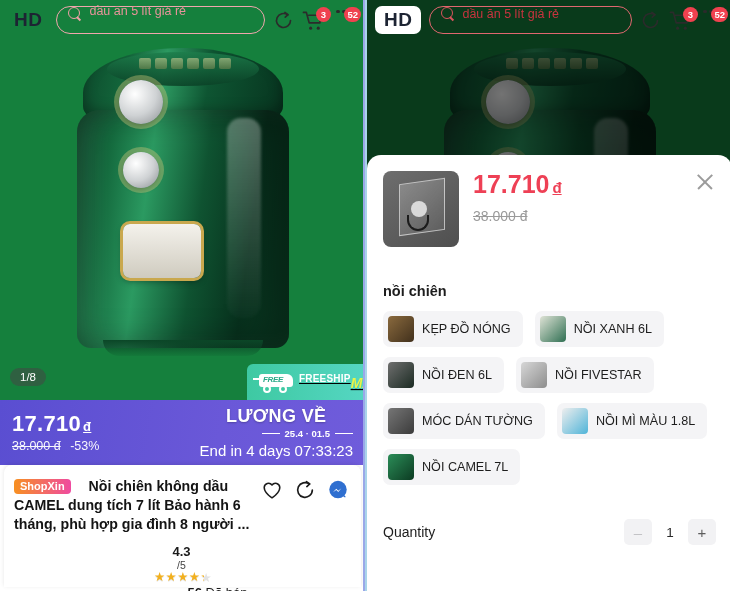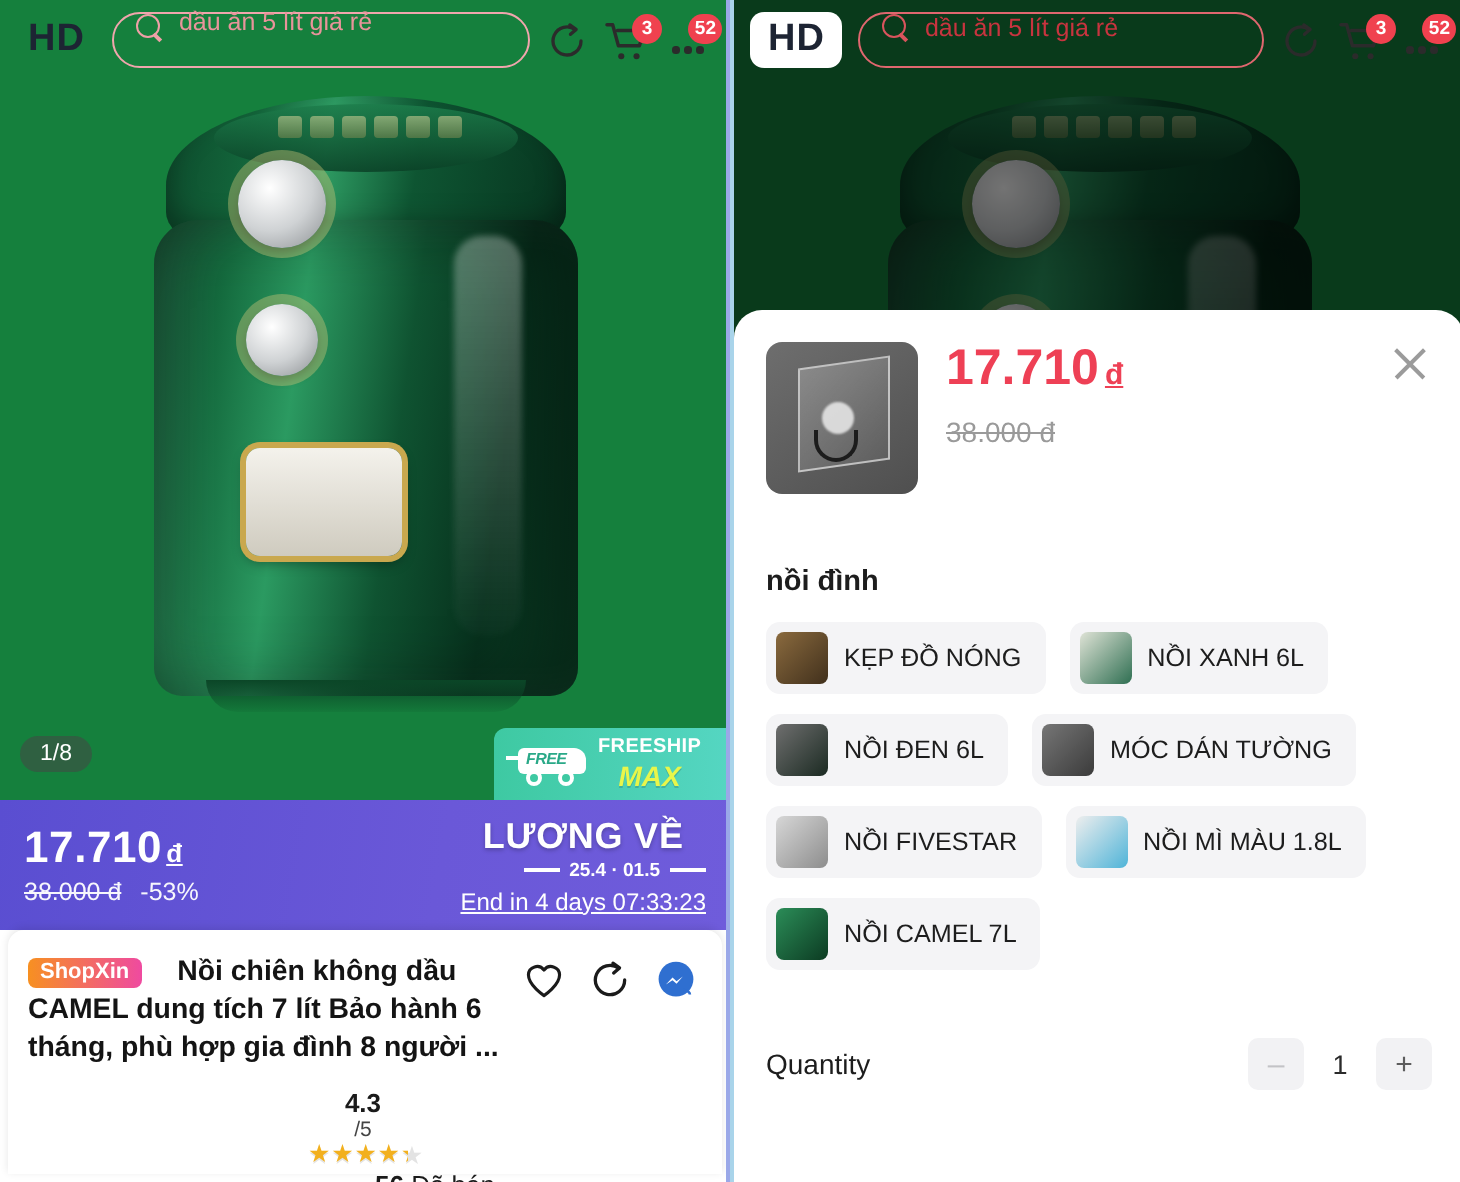--- a/index.html
+++ b/index.html
@@ -53,21 +53,21 @@
   .search-text {
     font-size: 12.5px; color: #e8949b; white-space: nowrap;
     overflow: hidden; position: relative; top: -3px;
   }
   .panel.right .search-text { color: #c8343f; top: 0; }
   .ic { flex: none; position: relative; cursor: pointer; }
   .ic-refresh { width: 21px; height: 21px; }
   .ic-refresh svg { display: block; }
   .ic-cart { width: 23px; height: 21px; }
   .ic-dots {
-    width: 22px; height: 21px; display: flex; align-items: flex-end;
+    width: 22px; height: 21px; display: flex; align-items: flex-start;
     justify-content: center; gap: 2.5px; padding-bottom: 4px;
   }
   .ic-dots i { width: 3.6px; height: 3.6px; border-radius: 50%; background: #2b2b2b; }
   .badge {
     position: absolute; top: -3px; right: -6px;
     min-width: 15px; height: 15px; padding: 0 3px;
     background: #f0414f; color: #fff; border-radius: 9px;
     font-size: 9.5px; font-weight: 700; line-height: 15px; text-align: center;
   }
 
@@ -151,21 +151,21 @@
     color: #2aa988; font-style: italic; letter-spacing: -.3px;
   }
   .truck .w1, .truck .w2 {
     position: absolute; bottom: 1px; width: 8px; height: 8px;
     border-radius: 50%; border: 2px solid #fff; background: #3ec9a2;
   }
   .truck .w1 { left: 10px; } .truck .w2 { left: 26px; }
   .truck .ln {
     position: absolute; left: 0; top: 8px; width: 8px; height: 2px; background: #fff;
   }
-  .fs-txt { display: flex; flex-direction: column; align-items: center; line-height: 1; }
+  .fs-txt { display: flex; flex-direction: row; align-items: flex-start; line-height: 1; text-decoration: underline; }
   .fs-txt .t1 { font-size: 10px; font-weight: 700; color: #fff; letter-spacing: .2px; }
   .fs-txt .t2 {
     font-size: 14px; font-weight: 800; font-style: italic; color: #e8f64a;
     margin-top: 2px; text-shadow: 0 1px 0 rgba(0,0,0,.15);
   }
 
   
   .pricebar {
     position: absolute; top: 400px; left: 0; width: 365px; height: 65px;
     background: linear-gradient(100deg,#5a4ed1,#6a58d8 60%,#6f5cdb);
@@ -182,21 +182,21 @@
   .pb-right { text-align: center; }
   .pb-camp {
     font-size: 18px; font-weight: 800; letter-spacing: .4px;
     text-shadow: 0 1px 2px rgba(0,0,0,.25);
   }
   .pb-dates {
     font-size: 9.5px; font-weight: 700; margin-top: 1px;
     display: flex; align-items: center; justify-content: flex-end; gap: 5px;
   }
   .pb-dates .dash { width: 18px; height: 1.6px; background: #fff; display: inline-block; }
-  .pb-end { font-size: 12px; margin-top: 3px; text-decoration: underline; }
+  .pb-end { font-size: 15px; margin-top: 3px; }
 
   
   .card {
     position: absolute; top: 465px; left: 4px; width: 357px; height: 122px;
     background: #fff; border-radius: 8px 8px 0 0;
     box-shadow: 0 -1px 4px rgba(0,0,0,.10);
     padding: 12px 12px 0 10px;
   }
   .card-top { display: flex; gap: 8px; }
   .title-wrap { flex: 1; }
@@ -489,41 +489,41 @@
             <div class="hookb"></div>
         </div>
         <div class="sheet-price">
           <div class="sp-now">
             <span>17.710</span><span class="cur">đ</span>
           </div>
           <div class="sp-old">38.000 đ</div>
         </div>
       </div>
 
-      <div class="var-label">nồi đình</div>
+      <div class="var-label">nồi chiên</div>
       <div class="var-list">
         <div class="var">
           <span class="var-img" style="background:linear-gradient(135deg,#8a6a3e,#41301c);"></span>
           <span class="var-name">KẸP ĐỒ NÓNG</span>
         </div>
         <div class="var">
           <span class="var-img" style="background:linear-gradient(135deg,#dfe3d6,#2f6f52);"></span>
           <span class="var-name">NỒI XANH 6L</span>
         </div>
         <div class="var">
           <span class="var-img" style="background:linear-gradient(135deg,#6f6f6f,#1b2a22);"></span>
           <span class="var-name">NỒI ĐEN 6L</span>
         </div>
         <div class="var">
+          <span class="var-img" style="background:linear-gradient(135deg,#d7d7d7,#8d8d8d);"></span>
+          <span class="var-name">NỒI FIVESTAR</span>
+        </div>
+        <div class="var">
           <span class="var-img" style="background:linear-gradient(135deg,#767676,#3b3b3b);"></span>
           <span class="var-name">MÓC DÁN TƯỜNG</span>
-        </div>
-        <div class="var">
-          <span class="var-img" style="background:linear-gradient(135deg,#d7d7d7,#8d8d8d);"></span>
-          <span class="var-name">NỒI FIVESTAR</span>
         </div>
         <div class="var">
           <span class="var-img" style="background:linear-gradient(135deg,#eeeeee,#4fb4d8);"></span>
           <span class="var-name">NỒI MÌ MÀU 1.8L</span>
         </div>
         <div class="var">
           <span class="var-img" style="background:linear-gradient(135deg,#2b8d58,#0c3b22);"></span>
           <span class="var-name">NỒI CAMEL 7L</span>
         </div>
       </div>

